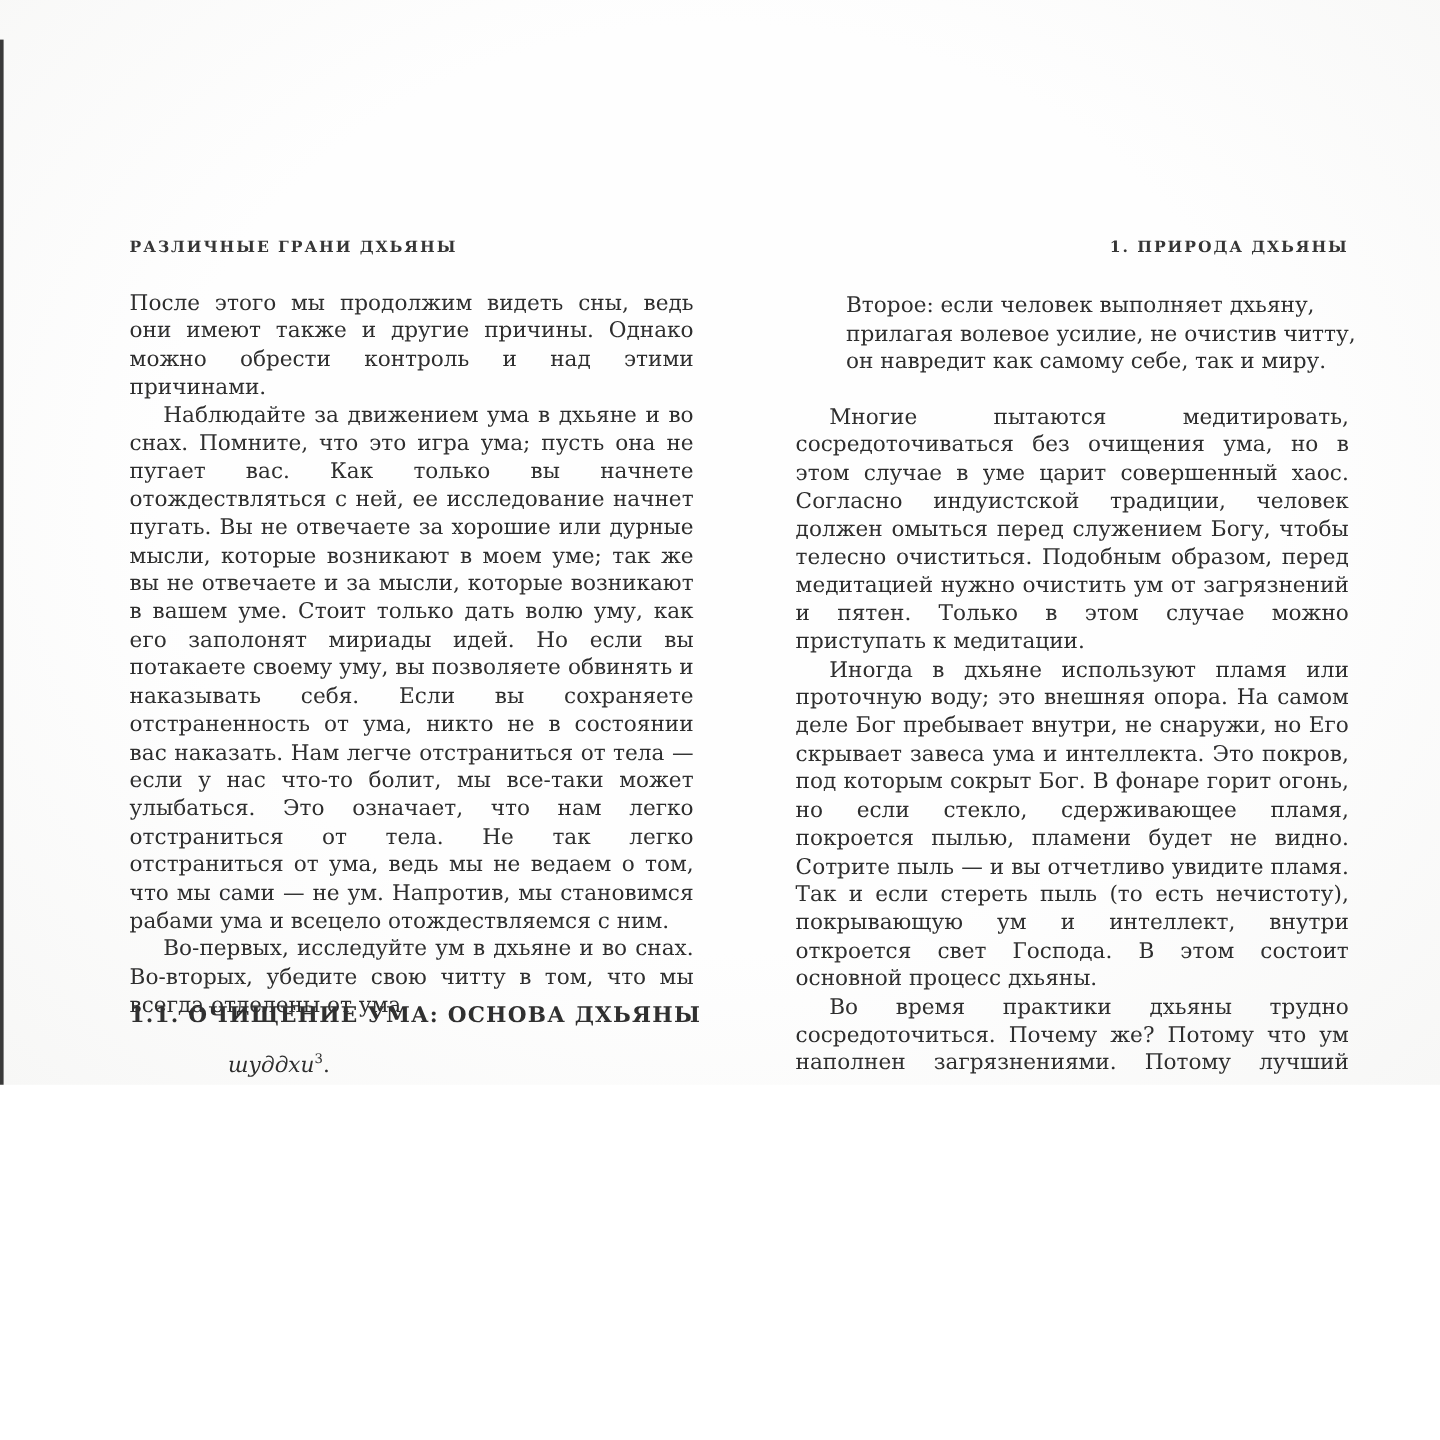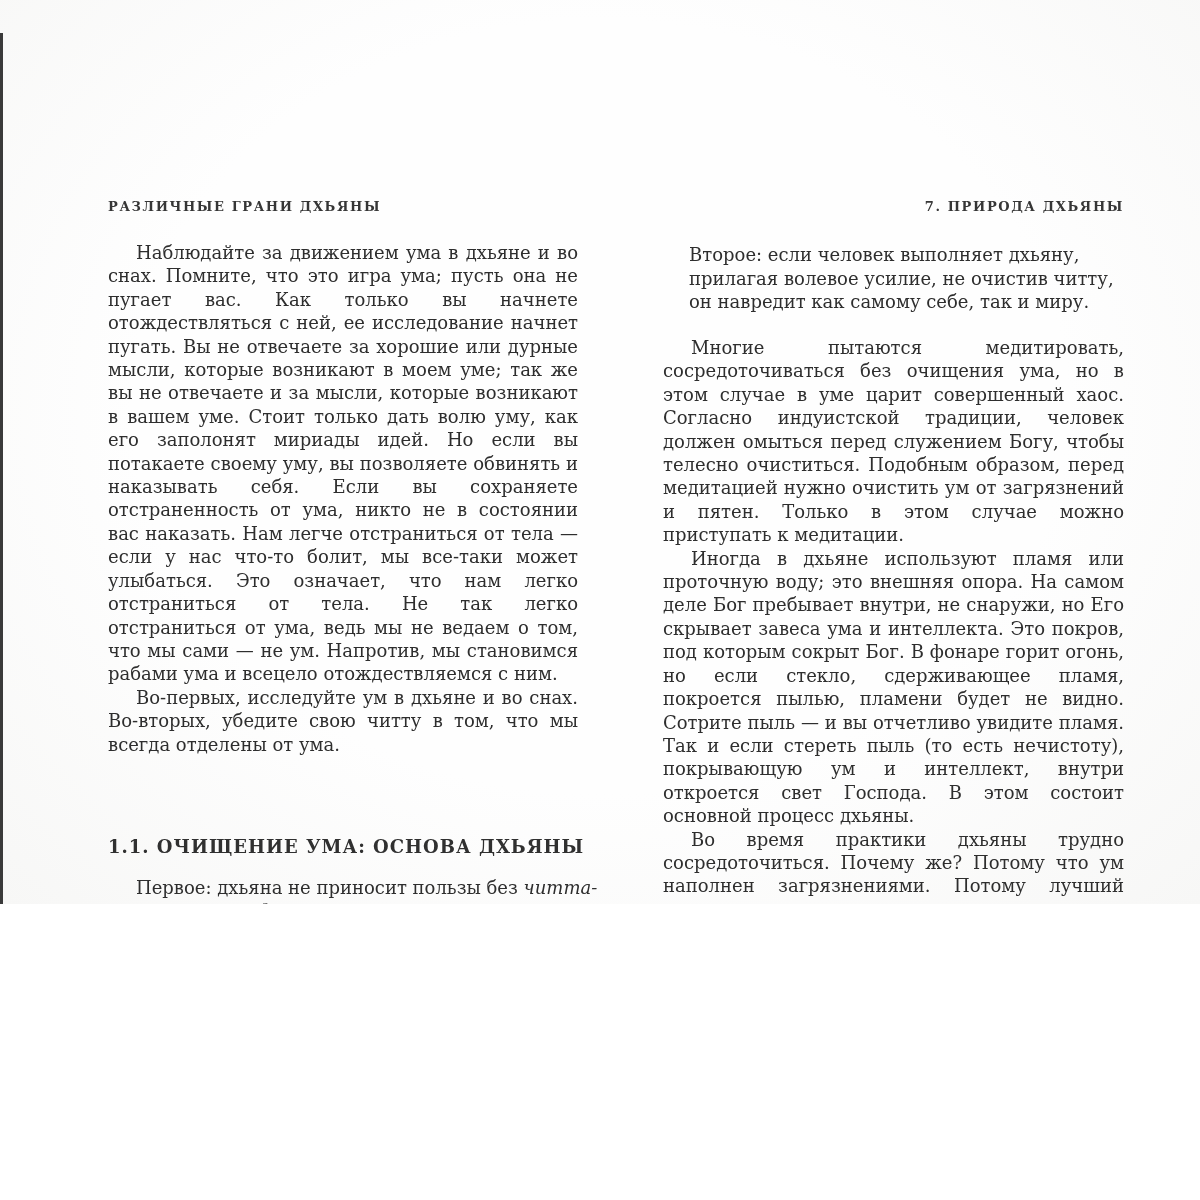--- a/index.html
+++ b/index.html
@@ -60,21 +60,21 @@
   }
 
   .quote {
     position:absolute; left:0; width:100%;
     font-size:18px; line-height:23.6px;
   }
   .page.left  .quote { top:876px; }
   .page.right .quote { top:243px; }
   .quote .q-line { margin-left:28px; white-space:nowrap; }
   .page.left  .quote .q-cont { margin-left:82px; }
-  .page.right .quote .q-line { margin-left:26px; }
+  .page.right .quote .q-line { margin-left:42px; }
   .page.right .quote .q-indent { }
   .quote sup { font-size:11px; line-height:0; vertical-align:super; }
 
   .footnote { position:absolute; top:952px; left:0; width:100%; }
   .footnote-rule {
     width:128px; height:0;
     border-top:2px solid #4a4a4a;
     margin-bottom:9px;
   }
   .footnote-text { font-size:15px; line-height:20px; }
@@ -90,41 +90,41 @@
 <body>
 
 <div class="canvas">
 
   <div class="edge-line"></div>
 
   <section class="page left">
     <header class="running-header">РАЗЛИЧНЫЕ ГРАНИ ДХЬЯНЫ</header>
 
     <div class="body-text">
+      <p class="no-indent">После этого мы продолжим видеть сны, ведь они имеют также и другие причины. Однако можно обрести контроль и над этими причинами.</p>
       <p>Наблюдайте за движением ума в дхьяне и во снах. Помните, что это игра ума; пусть она не пугает вас. Как только вы начнете отождествляться с ней, ее исследование начнет пугать. Вы не отвечаете за хорошие или дурные мысли, которые возникают в моем уме; так же вы не отвечаете и за мысли, которые возникают в вашем уме. Стоит только дать волю уму, как его заполонят мириады идей. Но если вы потакаете своему уму, вы позволяете обвинять и наказывать себя. Если вы сохраняете отстраненность от ума, никто не в состоянии вас наказать. Нам легче отстраниться от тела — если у нас что-то болит, мы все-таки может улыбаться. Это означает, что нам легко отстраниться от тела. Не так легко отстраниться от ума, ведь мы не ведаем о том, что мы сами — не ум. Напротив, мы становимся рабами ума и всецело отождествляемся с ним.</p>
       <p>Во-первых, исследуйте ум в дхьяне и во снах. Во-вторых, убедите свою читту в том, что мы всегда отделены от ума.</p>
     </div>
 
     <h2 class="section-heading">1.1. ОЧИЩЕНИЕ УМА: ОСНОВА ДХЬЯНЫ</h2>
 
     <div class="quote">
-      <div class="q-line"><span>Первое: дхьяна не приносит пользы без </span><i>читта-</i></div>
       <div class="q-line q-cont"><i>шуддхи</i><sup>3</sup><span>.</span></div>
     </div>
 
     <div class="footnote">
       <div class="footnote-rule"></div>
       <div class="footnote-text"><span class="fn-marker">3</span><i>Шуддхи</i><span> — отделены.</span></div>
     </div>
 
     <div class="page-number">22</div>
   </section>
 
   <section class="page right">
-    <header class="running-header">7. ПРИРОДА ДХЬЯНЫ</header>
+    <header class="running-header">1. ПРИРОДА ДХЬЯНЫ</header>
 
     <div class="quote">
       <div class="q-line">Второе: если человек выполняет дхьяну,</div>
       <div class="q-line q-indent">прилагая волевое усилие, не очистив читту,</div>
       <div class="q-line q-indent">он навредит как самому себе, так и миру.</div>
     </div>
 
     <div class="body-text">
       <p>Многие пытаются медитировать, сосредоточиваться без очищения ума, но в этом случае в уме царит совершенный хаос. Согласно индуистской традиции, человек должен омыться перед служением Богу, чтобы телесно очиститься. Подобным образом, перед медитацией нужно очистить ум от загрязнений и пятен. Только в этом случае можно приступать к медитации.</p>
       <p>Иногда в дхьяне используют пламя или проточную воду; это внешняя опора. На самом деле Бог пребывает внутри, не снаружи, но Его скрывает завеса ума и интеллекта. Это покров, под которым сокрыт Бог. В фонаре горит огонь, но если стекло, сдерживающее пламя, покроется пылью, пламени будет не видно. Сотрите пыль — и вы отчетливо увидите пламя. Так и если стереть пыль (то есть нечистоту), покрывающую ум и интеллект, внутри откроется свет Господа. В этом состоит основной процесс дхьяны.</p>

